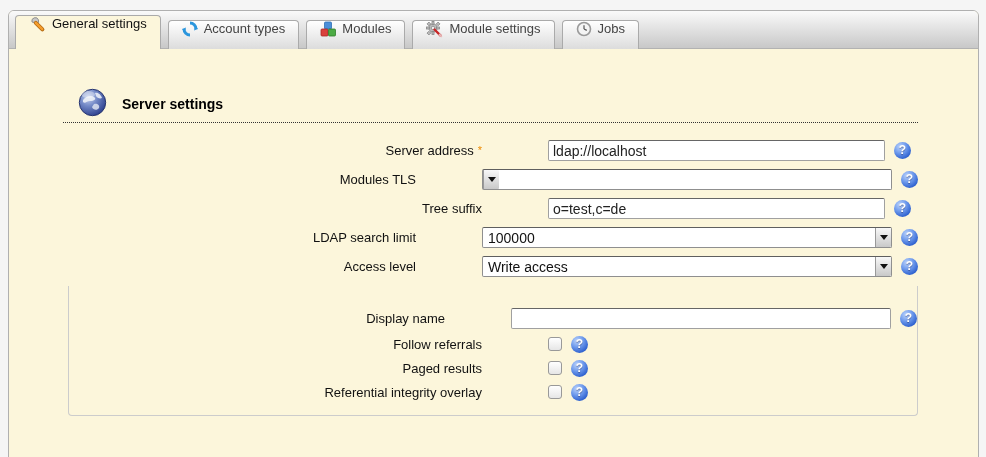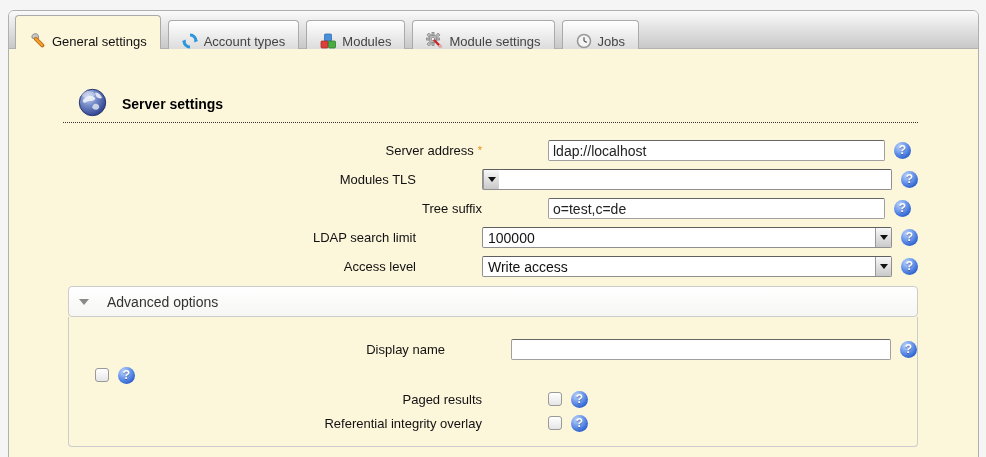--- a/index.html
+++ b/index.html
@@ -27,21 +27,21 @@
     align-items: flex-end;
     gap: 7px;
     padding-left: 6px;
   }
   .tab {
     position: relative;
     bottom: -1px;
     height: 29px;
     padding: 0 13px;
     display: inline-flex;
-    align-items: flex-end;
+    align-items: flex-start;
     gap: 6px;
     background: linear-gradient(#ffffff, #dcdcdc);
     border: 1px solid #aaa;
     border-bottom: none;
     border-radius: 4px 4px 0 0;
     color: #444;
     cursor: pointer;
     white-space: nowrap;
   }
   .tab.active {
@@ -276,33 +276,30 @@
             <div class="fake-select">
               <span class="sel-value">Write access</span>
               <span class="sel-btn"></span>
             </div>
             <span class="help">?</span>
           </div>
         </div>
       </div>
 
     <div class="advanced-box">
-      <div class="advanced-header">
-        <span class="tri"></span>
-        <span class="advanced-title">Advanced options</span>
-      </div>
       <div class="advanced-content adv" id="adv-rows">
           <div class="form-row text-row">
             <span class="field-label"><span>Display name</span></span>
             <div class="field-control">
               <input type="text" class="text-field" style="">
               <span class="help">?</span>
             </div>
           </div>
           <div class="form-row checkbox-row">
+            <span class="field-label"><span>Follow referrals</span></span>
             <div class="field-control">
               <span class="checkbox"></span>
               <span class="help">?</span>
             </div>
           </div>
           <div class="form-row checkbox-row">
             <span class="field-label"><span>Paged results</span></span>
             <div class="field-control">
               <span class="checkbox"></span>
               <span class="help">?</span>

